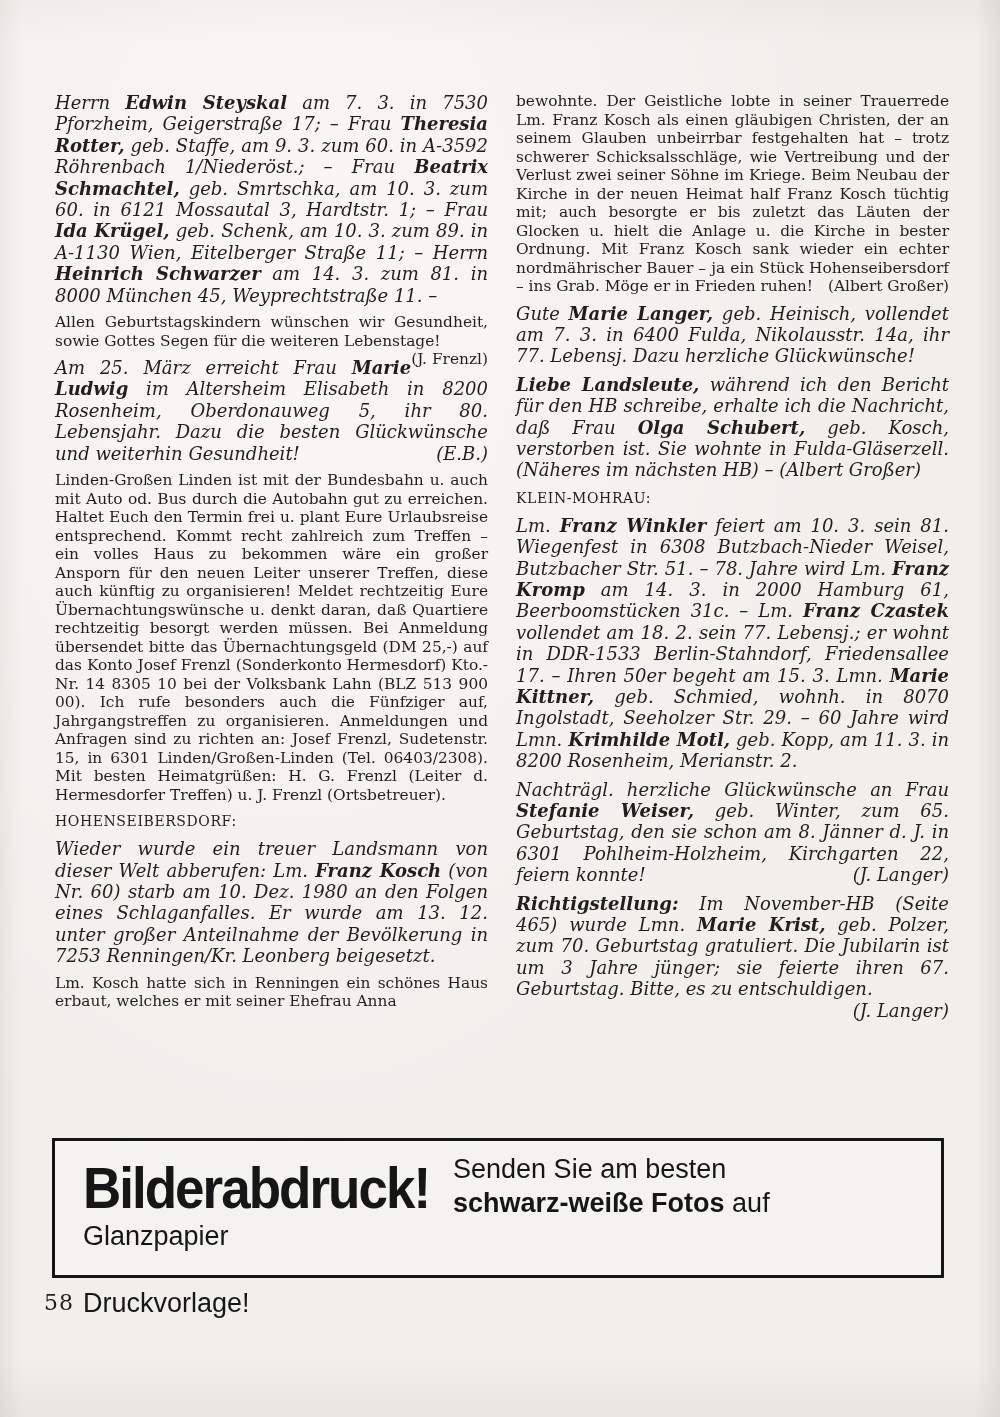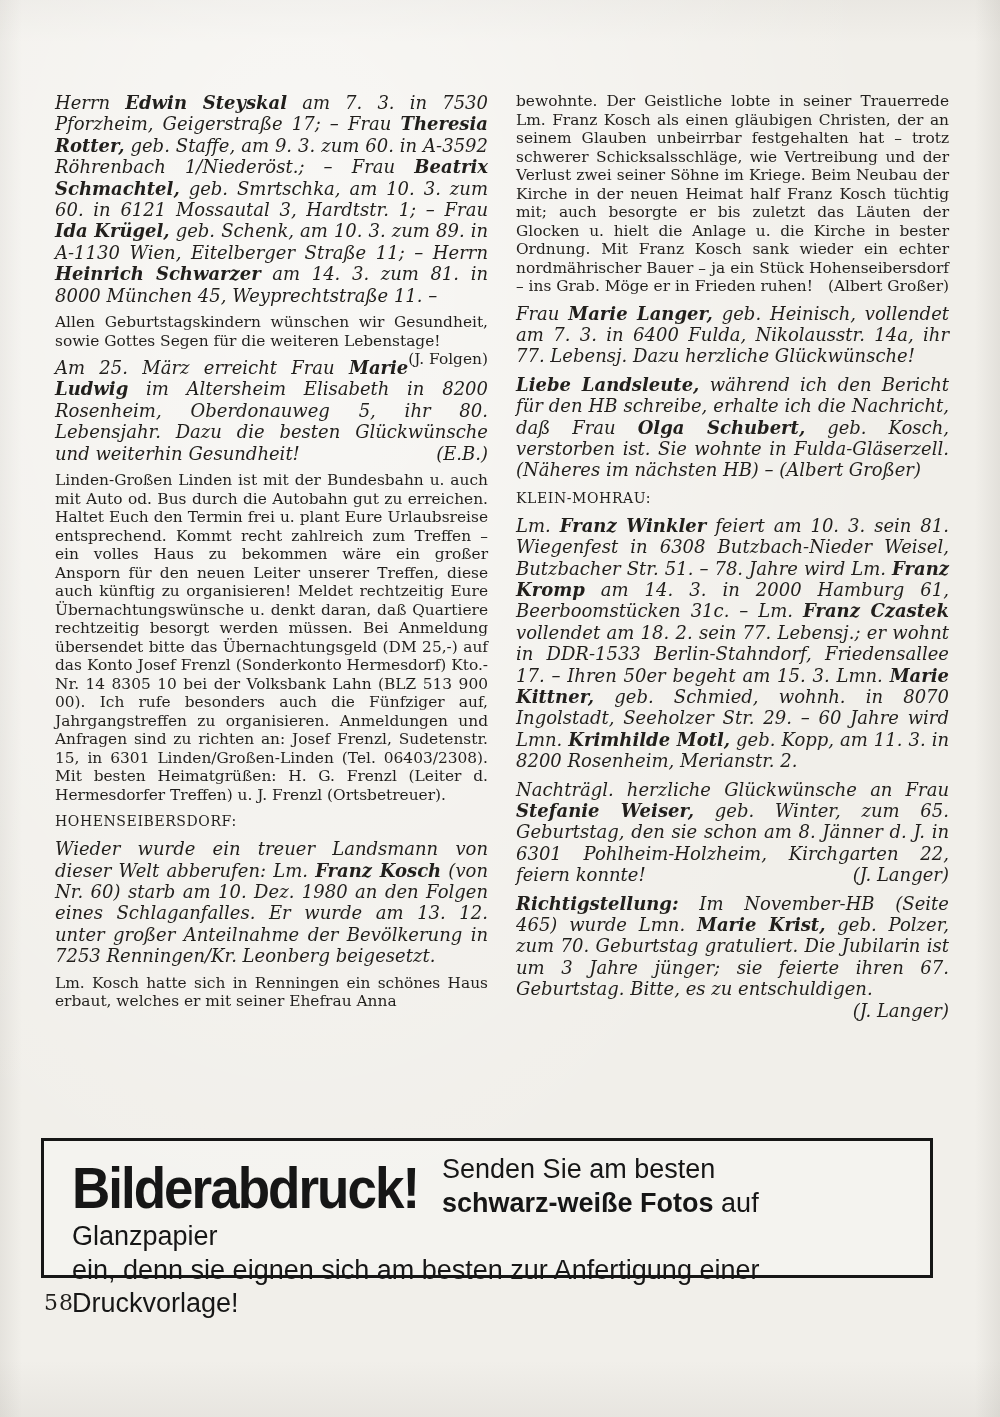--- a/index.html
+++ b/index.html
@@ -21,21 +21,21 @@
   .col p{margin:0 0 7px 0;text-align:justify;}
   .col p.main{font-size:18px;line-height:21.4px;font-style:italic;}
   .col p.small{font-size:15.4px;line-height:18.5px;}
   .col h3.heading{
     margin:9px 0 9px 0;font-size:14px;letter-spacing:.6px;
     font-weight:normal;
   }
   b{font-weight:bold;}
   .sig{float:right;}
   .ad-box{
-    position:absolute;left:41px;top:1138px;width:892px;height:140px;
+    position:absolute;left:52px;top:1138px;width:892px;height:140px;
     border:3px solid #161616;box-sizing:border-box;
     padding:12px 26px 0 28px;
     font-family:"Liberation Sans", sans-serif;color:#161616;
     background:rgba(255,255,255,.25);
   }
   .ad-headline{
     float:left;
     font-size:53px;font-weight:bold;letter-spacing:-2px;
     line-height:62px;margin:2px 24px 0 0;
     transform:scaleY(1.08);transform-origin:left top;
@@ -45,36 +45,36 @@
     position:absolute;left:44px;top:1290px;
     font-size:22px;letter-spacing:1px;text-align:center;
   }
 </style>
 </head>
 <body>
 
 <div class="columns">
   <div class="col">
       <p class="main"><span>Herrn </span><b>Edwin Steyskal</b><span> am 7. 3. in 7530 Pforzheim, Geigerstraße 17; – Frau </span><b>Theresia Rotter,</b><span> geb. Staffe, am 9. 3. zum 60. in A-3592 Röhrenbach 1/Niederöst.; – Frau </span><b>Beatrix Schmachtel,</b><span> geb. Smrtschka, am 10. 3. zum 60. in 6121 Mossautal 3, Hardtstr. 1; – Frau </span><b>Ida Krügel,</b><span> geb. Schenk, am 10. 3. zum 89. in A-1130 Wien, Eitelberger Straße 11; – Herrn </span><b>Heinrich Schwarzer</b><span> am 14. 3. zum 81. in 8000 München 45, Weyprechtstraße 11. –</span></p>
-      <p class="small"><span>Allen Geburtstagskindern wünschen wir Gesundheit, sowie Gottes Segen für die weiteren Lebenstage!</span><span class="sig">(J. Folgen)</span></p>
+      <p class="small"><span>Allen Geburtstagskindern wünschen wir Gesundheit, sowie Gottes Segen für die weiteren Lebenstage!</span><span class="sig">(J. Frenzl)</span></p>
       <p class="main"><span>Am 25. März erreicht Frau </span><b>Marie Ludwig</b><span> im Altersheim Elisabeth in 8200 Rosenheim, Oberdonauweg 5, ihr 80. Lebensjahr. Dazu die besten Glückwünsche und weiterhin Gesundheit!</span><span class="sig">(E.B.)</span></p>
       <p class="small"><span>Linden-Großen Linden ist mit der Bundesbahn u. auch mit Auto od. Bus durch die Autobahn gut zu erreichen. Haltet Euch den Termin frei u. plant Eure Urlaubsreise entsprechend. Kommt recht zahlreich zum Treffen – ein volles Haus zu bekommen wäre ein großer Ansporn für den neuen Leiter unserer Treffen, diese auch künftig zu organisieren! Meldet rechtzeitig Eure Übernachtungswünsche u. denkt daran, daß Quartiere rechtzeitig besorgt werden müssen. Bei Anmeldung übersendet bitte das Übernachtungsgeld (DM 25,-) auf das Konto Josef Frenzl (Sonderkonto Hermesdorf) Kto.-Nr. 14 8305 10 bei der Volksbank Lahn (BLZ 513 900 00). Ich rufe besonders auch die Fünfziger auf, Jahrgangstreffen zu organisieren. Anmeldungen und Anfragen sind zu richten an: Josef Frenzl, Sudetenstr. 15, in 6301 Linden/Großen-Linden (Tel. 06403/2308). Mit besten Heimatgrüßen: H. G. Frenzl (Leiter d. Hermesdorfer Treffen) u. J. Frenzl (Ortsbetreuer).</span></p>
       <h3 class="heading">HOHENSEIBERSDORF:</h3>
       <p class="main"><span>Wieder wurde ein treuer Landsmann von dieser Welt abberufen: Lm. </span><b>Franz Kosch</b><span> (von Nr. 60) starb am 10. Dez. 1980 an den Folgen eines Schlaganfalles. Er wurde am 13. 12. unter großer Anteilnahme der Bevölkerung in 7253 Renningen/Kr. Leonberg beigesetzt.</span></p>
       <p class="small"><span>Lm. Kosch hatte sich in Renningen ein schönes Haus erbaut, welches er mit seiner Ehefrau Anna</span></p>
     </div>
   <div class="col">
       <p class="small"><span>bewohnte. Der Geistliche lobte in seiner Trauerrede Lm. Franz Kosch als einen gläubigen Christen, der an seinem Glauben unbeirrbar festgehalten hat – trotz schwerer Schicksalsschläge, wie Vertreibung und der Verlust zwei seiner Söhne im Kriege. Beim Neubau der Kirche in der neuen Heimat half Franz Kosch tüchtig mit; auch besorgte er bis zuletzt das Läuten der Glocken u. hielt die Anlage u. die Kirche in bester Ordnung. Mit Franz Kosch sank wieder ein echter nordmährischer Bauer – ja ein Stück Hohenseibersdorf – ins Grab. Möge er in Frieden ruhen!</span><span class="sig">(Albert Großer)</span></p>
-      <p class="main"><span>Frau </span><b>Marie Langer,</b><span> geb. Heinisch, vollendet am 7. 3. in 6400 Fulda, Nikolausstr. 14a, ihr 77. Lebensj. Dazu herzliche Glückwünsche!</span></p>
+      <p class="main"><span>Gute </span><b>Marie Langer,</b><span> geb. Heinisch, vollendet am 7. 3. in 6400 Fulda, Nikolausstr. 14a, ihr 77. Lebensj. Dazu herzliche Glückwünsche!</span></p>
       <p class="main"><b>Liebe Landsleute,</b><span> während ich den Bericht für den HB schreibe, erhalte ich die Nachricht, daß Frau </span><b>Olga Schubert,</b><span> geb. Kosch, verstorben ist. Sie wohnte in Fulda-Gläserzell. (Näheres im nächsten HB) – (Albert Großer)</span></p>
       <h3 class="heading">KLEIN-MOHRAU:</h3>
       <p class="main"><span>Lm. </span><b>Franz Winkler</b><span> feiert am 10. 3. sein 81. Wiegenfest in 6308 Butzbach-Nieder Weisel, Butzbacher Str. 51. – 78. Jahre wird Lm. </span><b>Franz Kromp</b><span> am 14. 3. in 2000 Hamburg 61, Beerboomstücken 31c. – Lm. </span><b>Franz Czastek</b><span> vollendet am 18. 2. sein 77. Lebensj.; er wohnt in DDR-1533 Berlin-Stahndorf, Friedensallee 17. – Ihren 50er begeht am 15. 3. Lmn. </span><b>Marie Kittner,</b><span> geb. Schmied, wohnh. in 8070 Ingolstadt, Seeholzer Str. 29. – 60 Jahre wird Lmn. </span><b>Krimhilde Motl,</b><span> geb. Kopp, am 11. 3. in 8200 Rosenheim, Merianstr. 2.</span></p>
       <p class="main"><span>Nachträgl. herzliche Glückwünsche an Frau </span><b>Stefanie Weiser,</b><span> geb. Winter, zum 65. Geburtstag, den sie schon am 8. Jänner d. J. in 6301 Pohlheim-Holzheim, Kirchgarten 22, feiern konnte!</span><span class="sig">(J. Langer)</span></p>
       <p class="main"><b>Richtigstellung:</b><span> Im November-HB (Seite 465) wurde Lmn. </span><b>Marie Krist,</b><span> geb. Polzer, zum 70. Geburtstag gratuliert. Die Jubilarin ist um 3 Jahre jünger; sie feierte ihren 67. Geburtstag. Bitte, es zu entschuldigen.</span><span class="sig">(J. Langer)</span></p>
     </div>
 </div>
 
 <div class="ad-box">
   <div class="ad-headline">Bilderabdruck!</div>
-  <div class="ad-body"><span>Senden Sie am besten</span><br><b>schwarz-weiße Fotos</b><span> auf Glanzpapier</span><br><span>ein, denn sie eignen sich am besten zur Anfertigung einer</span><br><span>Druckvorlage!</span></div>
+  <div class="ad-body"><span>Senden Sie am besten</span><br><b>schwarz-weiße Fotos</b><span> auf Glanzpapier</span><br><br><span>Druckvorlage!</span></div>
 </div>
 
 <div class="page-number">58</div>
 
 </body></html>

